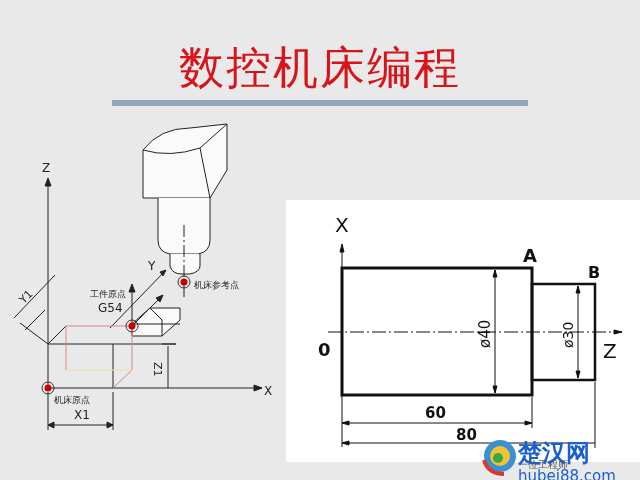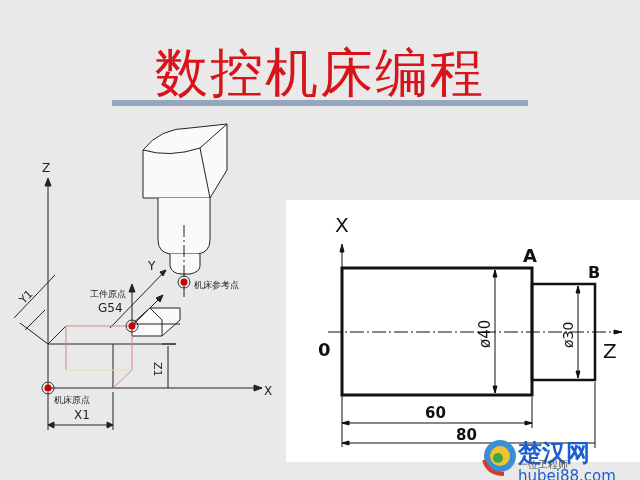--- a/index.html
+++ b/index.html
@@ -1,17 +1,17 @@
 <!DOCTYPE html>
 <html><head>
 <meta charset="utf-8">
 <style>
   html, body { margin:0; padding:0; }
   body { width:640px; height:480px; background:#e9e9e9; position:relative; overflow:hidden; font-family:"DejaVu Sans", sans-serif; }
-  .title { position:absolute; left:0; top:38px; width:640px; text-align:center; color:#d8141a; font-size:53px; letter-spacing:2px; font-family:"DejaVu Sans", sans-serif; }
+  .title { position:absolute; left:0; top:38px; width:640px; text-align:center; color:#d8141a; font-size:45px; letter-spacing:2px; font-family:"DejaVu Sans", sans-serif; }
   .rule { position:absolute; left:112px; top:100px; width:416px; height:6px; background:#95a7bd; }
   .left-diagram { position:absolute; left:0; top:110px; width:290px; height:340px; }
   .right-panel { position:absolute; left:286px; top:200px; width:354px; height:262px; background:#ffffff; }
   svg text { font-family:"DejaVu Sans", sans-serif; }
   .wm { position:absolute; left:478px; top:434px; width:162px; height:50px; }
 </style>
 </head>
 <body>
 
 <div class="title">数控机床编程</div>

